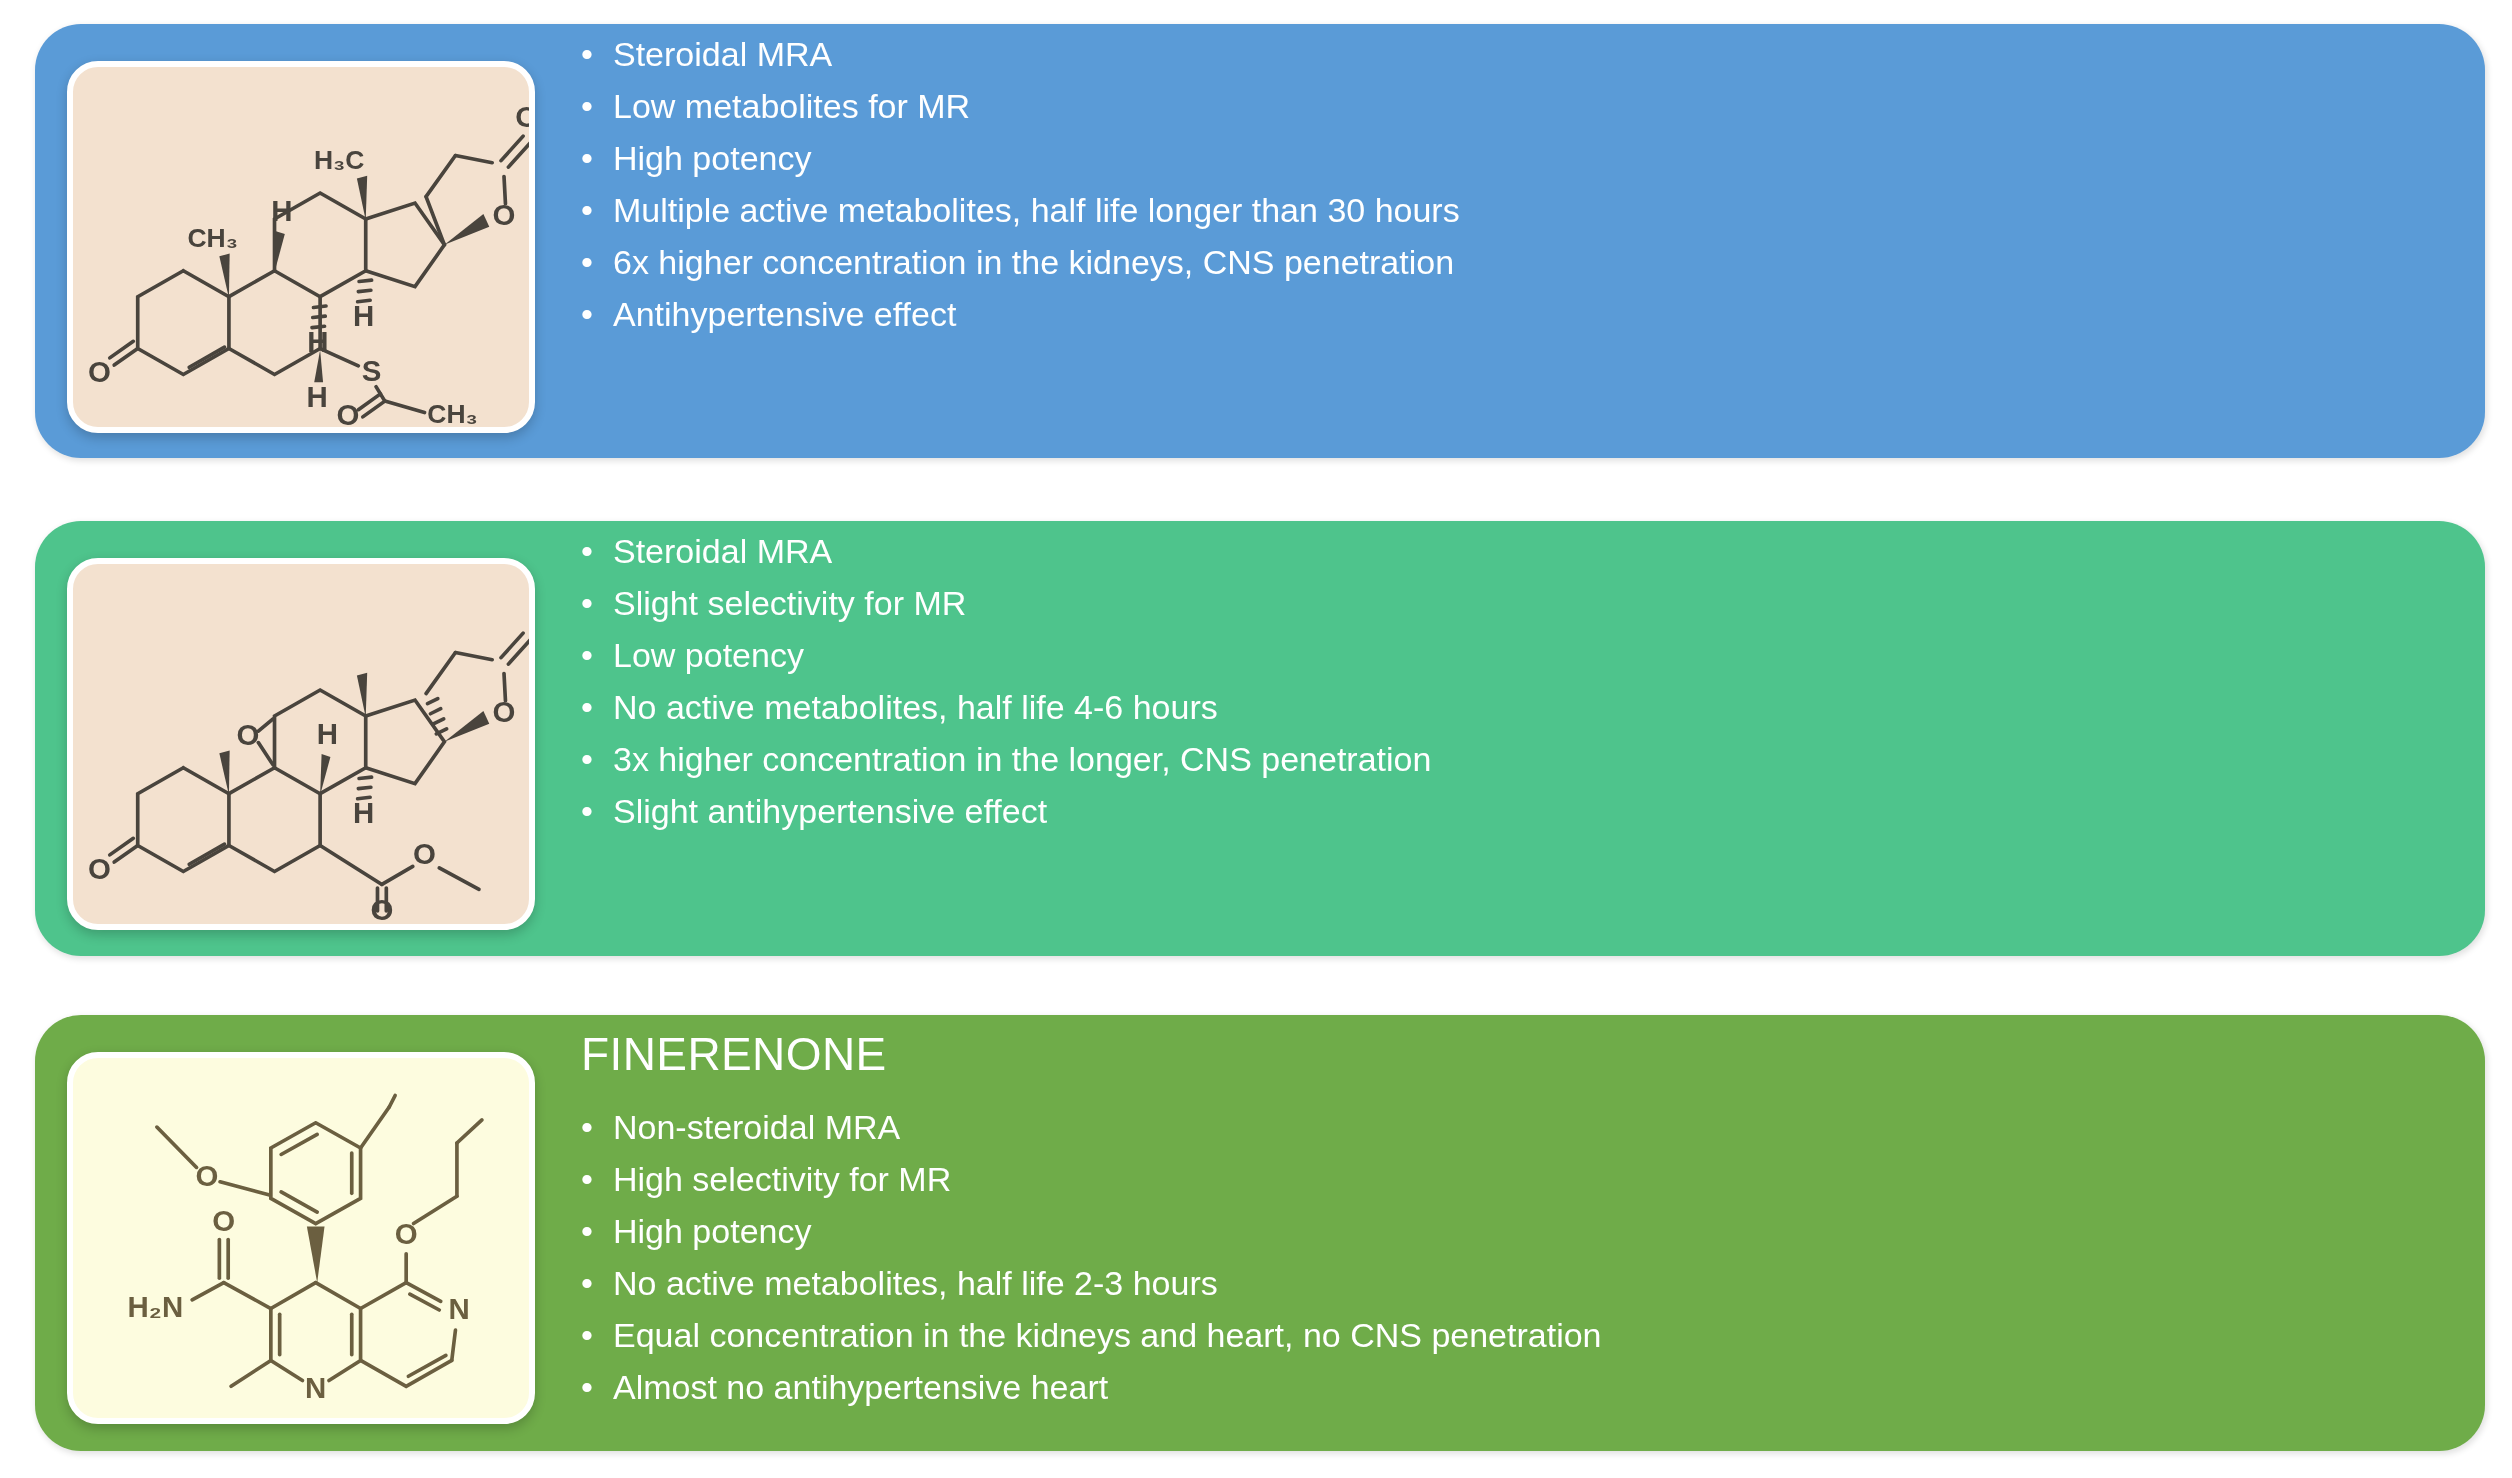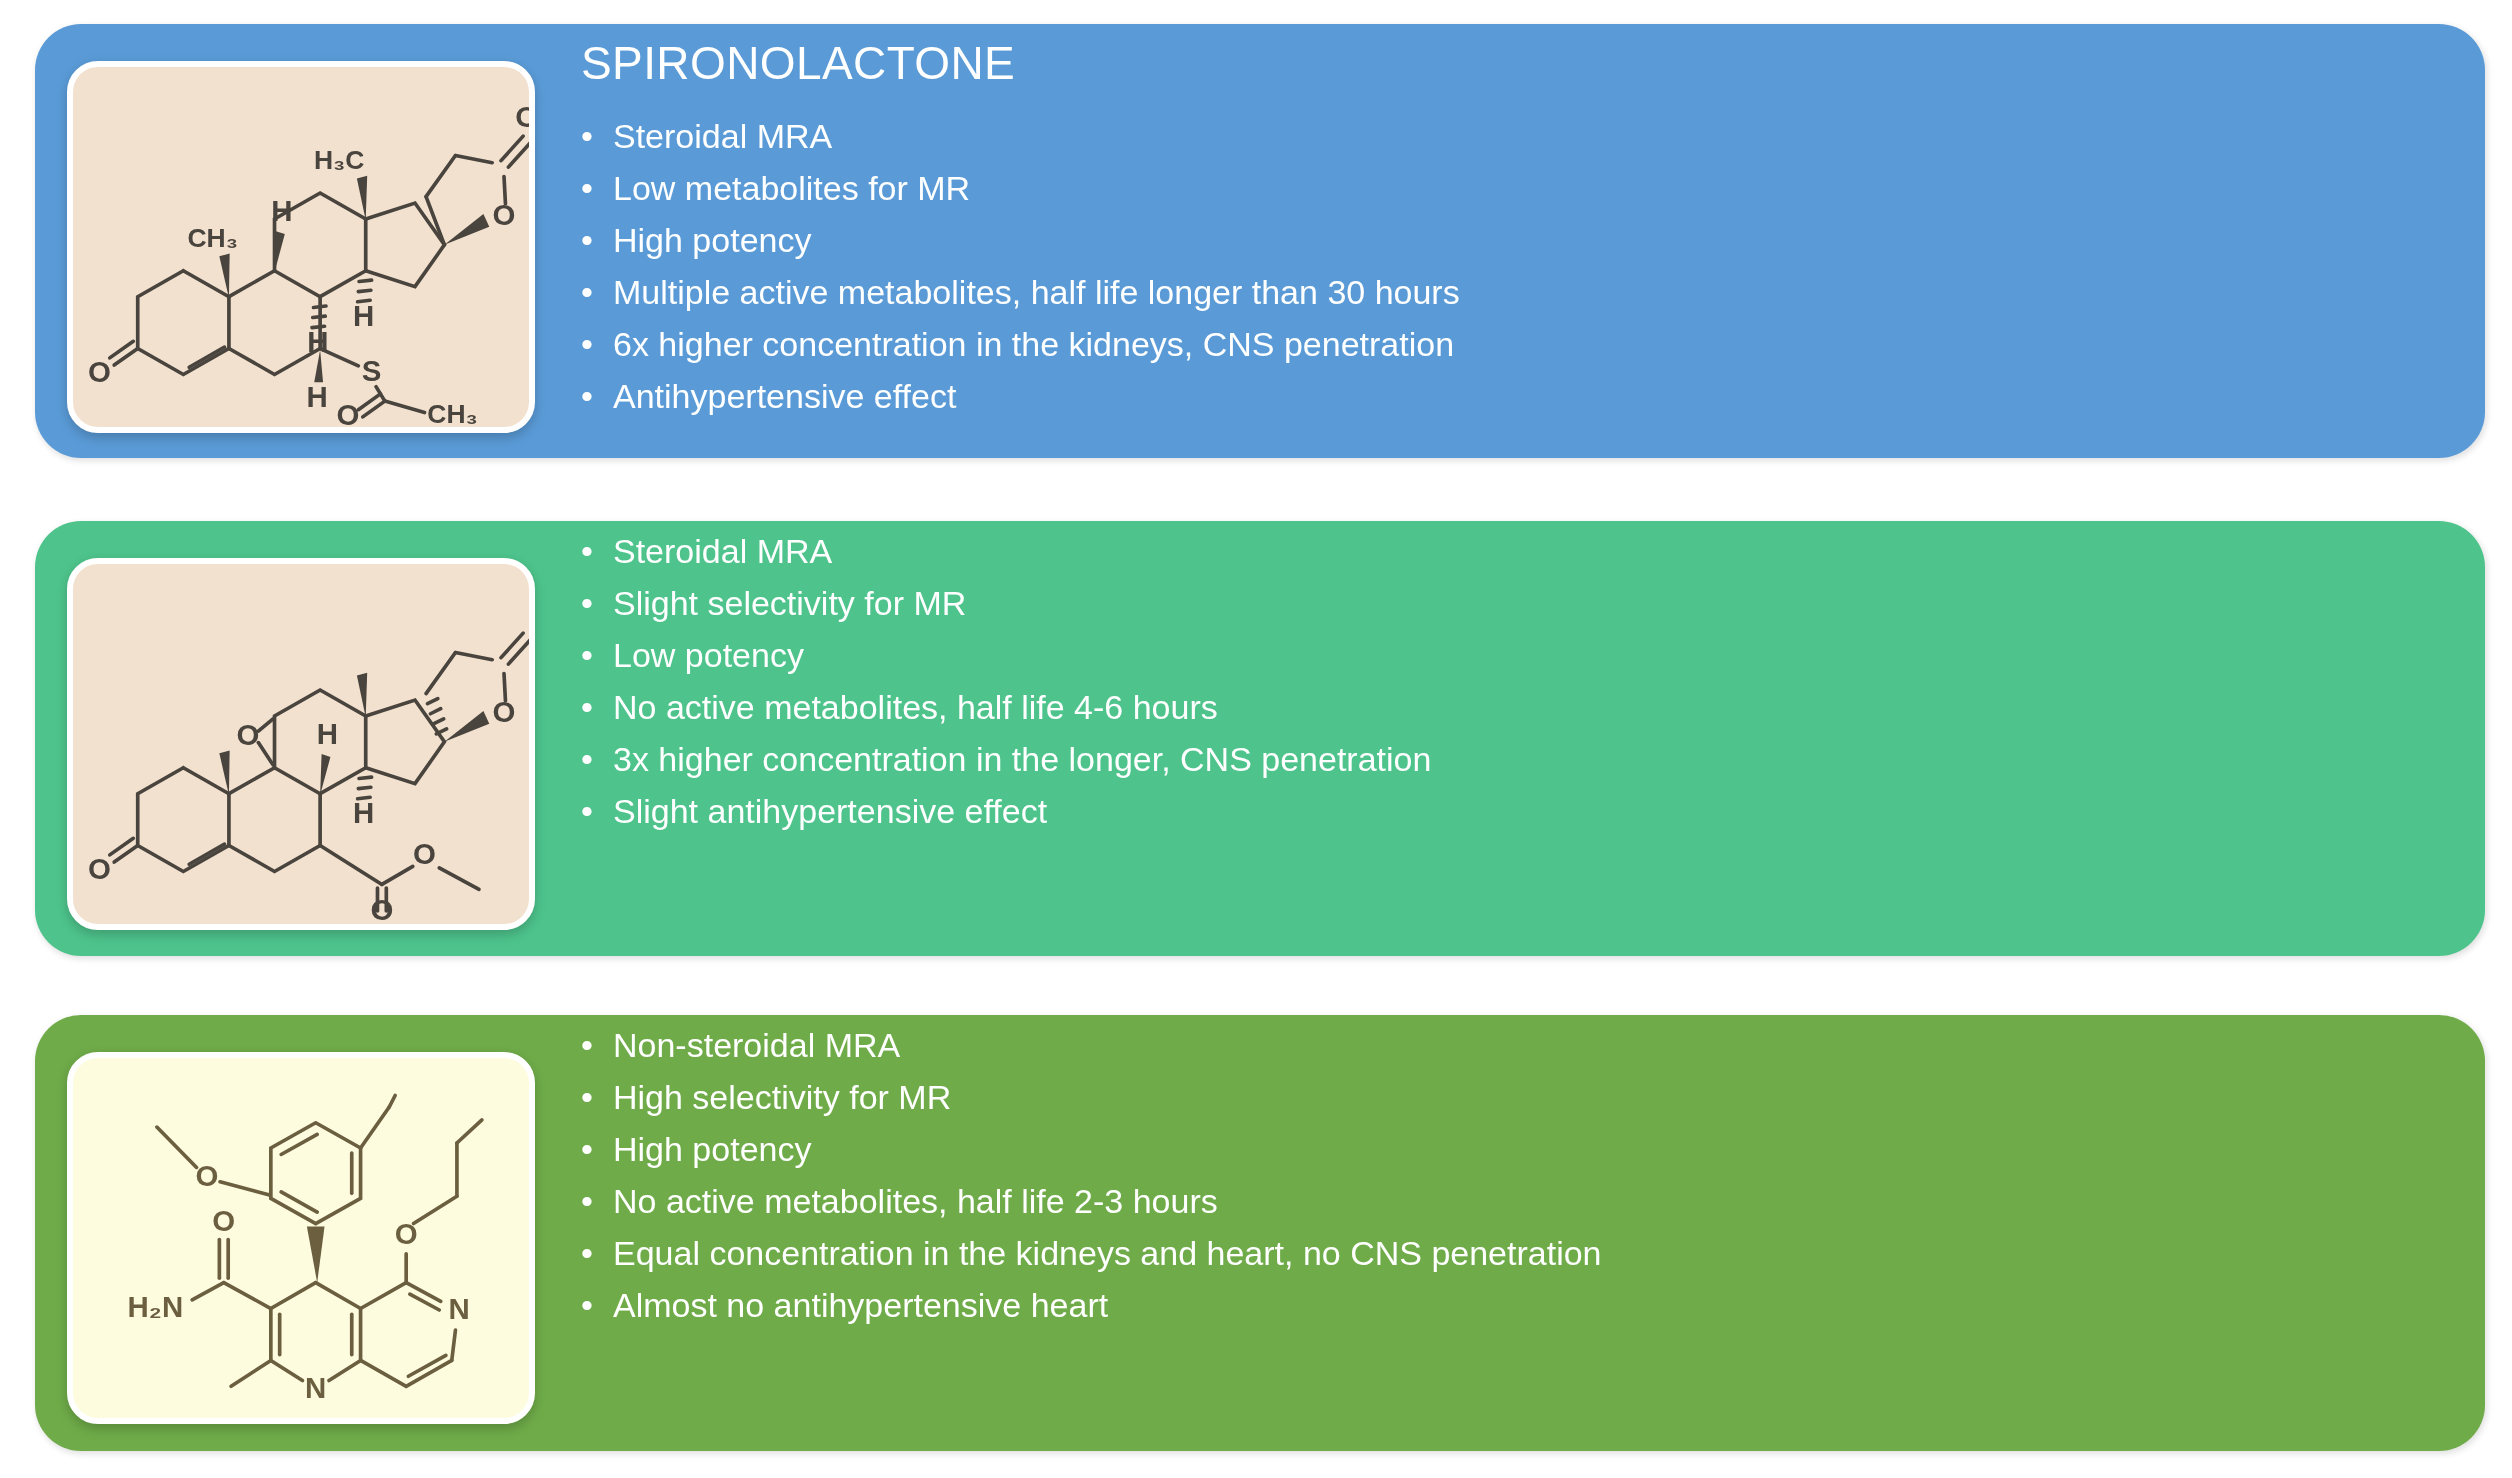--- a/index.html
+++ b/index.html
@@ -133,21 +133,20 @@
         <polygon points="505,247 566,222 558,204"></polygon>
         <text x="586" y="220">O</text>
         <line x1="588" y1="190" x2="586" y2="152"></line>
 
         <line x1="582" y1="130" x2="612" y2="96"></line>
         <line x1="592" y1="139" x2="622" y2="105"></line>
         <text x="617" y="84">O</text>
       </svg>
     </div>
     <div class="text-col">
-      <h2 class="drug-title">SPIRONOLACTONE</h2>
       <div class="bullets">
         <div class="bullet">
             <span class="dot">•</span>
             <span class="txt">Steroidal MRA</span>
           </div>
         <div class="bullet">
             <span class="dot">•</span>
             <span class="txt">Low metabolites for MR</span>
           </div>
         <div class="bullet">
@@ -293,20 +292,21 @@
         <text x="112" y="360">H₂N</text>
 
         <line x1="453" y1="312" x2="453" y2="272"></line>
         <text x="453" y="258">O</text>
         <line x1="463" y1="230" x2="522" y2="192"></line>
         <line x1="522" y1="192" x2="522" y2="118"></line>
         <line x1="522" y1="118" x2="556" y2="86"></line>
       </svg>
     </div>
     <div class="text-col">
+      <h2 class="drug-title">FINERENONE</h2>
       <div class="bullets">
         <div class="bullet">
             <span class="dot">•</span>
             <span class="txt">Non-steroidal MRA</span>
           </div>
         <div class="bullet">
             <span class="dot">•</span>
             <span class="txt">High selectivity for MR</span>
           </div>
         <div class="bullet">

